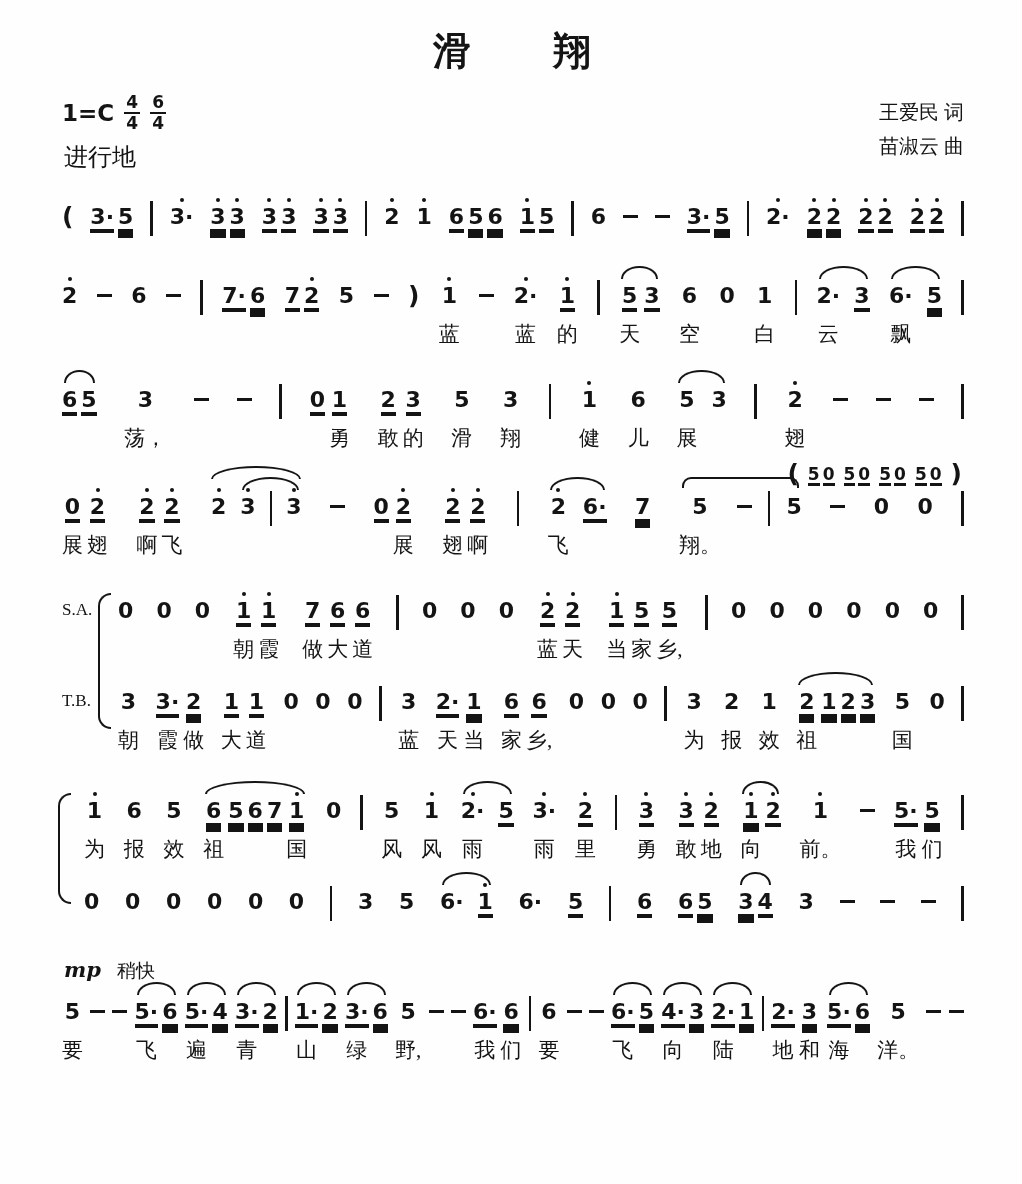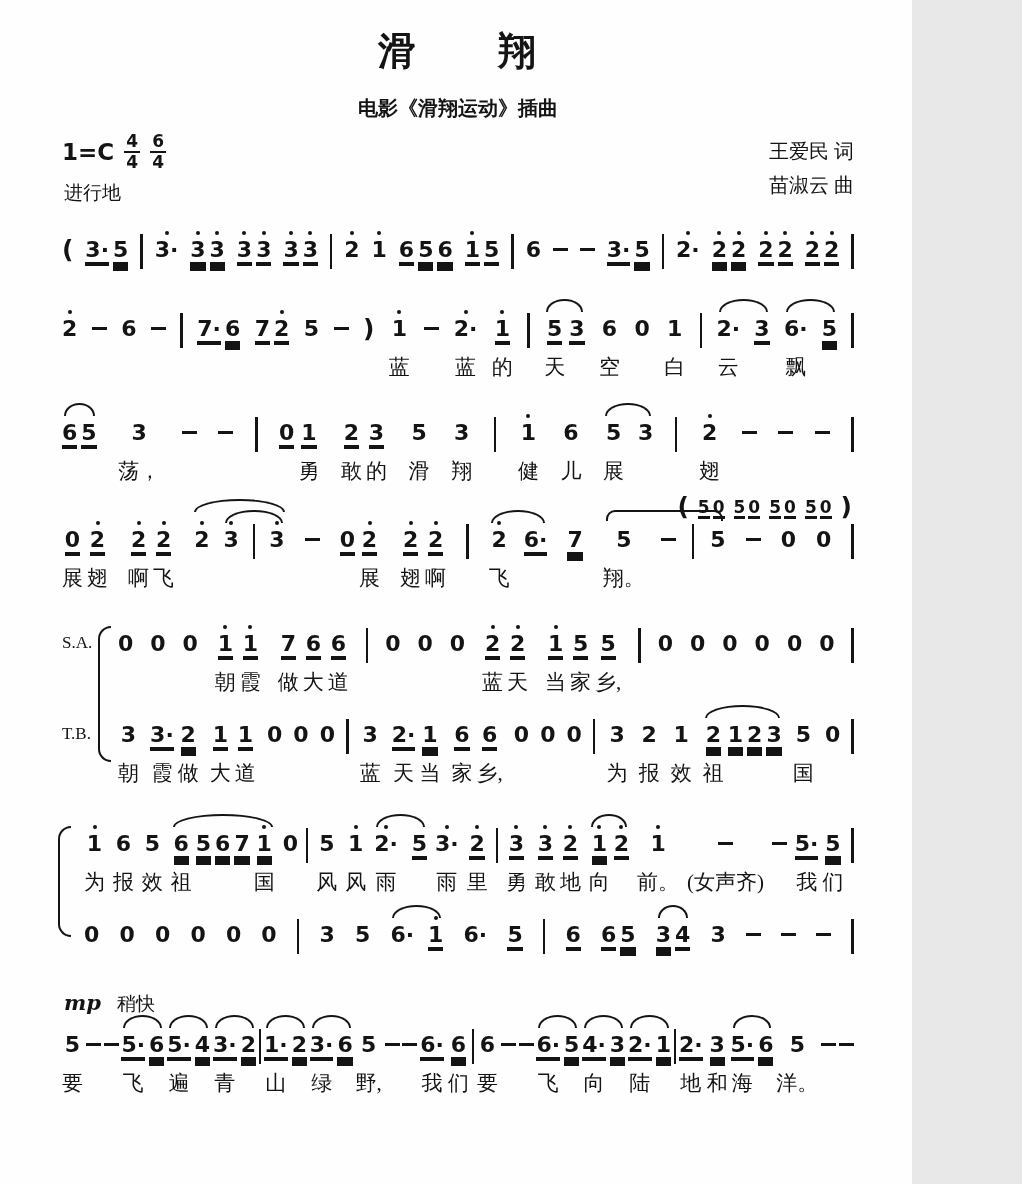--- a/index.html
+++ b/index.html
@@ -1,31 +1,31 @@
 <!DOCTYPE html>
 <html><head>
 <meta charset="utf-8">
 <style>
   html,body{margin:0;padding:0;background:#e8e8e8;}
   body{width:1022px;height:1184px;overflow:hidden;}
-  .sheet{width:912px;height:1184px;background:#fefefe;box-sizing:border-box;
+  .sheet{width:1022px;height:1184px;background:#fefefe;box-sizing:border-box;
          padding:26px 58px 0 62px;color:#141414;}
   
   .title{font-family:"Liberation Serif","DejaVu Serif",serif;font-size:38px;font-weight:bold;
          text-align:center;margin:0 0 18px;letter-spacing:2px;}
   .subtitle{text-align:center;font-family:"Liberation Serif","DejaVu Serif",serif;
             font-size:20px;font-weight:bold;margin-bottom:12px;}
   .meta{display:flex;justify-content:space-between;align-items:flex-start;}
   .metaleft{display:flex;flex-direction:column;}
   .keyblock{display:flex;align-items:center;gap:10px;}
   .tonic{font-family:"DejaVu Sans",sans-serif;font-weight:bold;font-size:23px;}
   .frac{display:inline-flex;flex-direction:column;align-items:center;
         font-family:"DejaVu Sans",sans-serif;font-weight:bold;font-size:17px;line-height:15px;}
   .fbar{width:16px;height:2px;background:#141414;margin:2px 0;}
-  .tempo{font-family:"Liberation Serif",serif;font-size:19px;margin:10px 0 0 2px;}
+  .tempo{font-family:"Liberation Serif",serif;font-size:24px;margin:10px 0 0 2px;}
   .credits{text-align:left;font-family:"Liberation Serif",serif;font-size:20px;line-height:34px;}
   #score{margin-top:20px;}
   
   .system{margin-bottom:27px;position:relative;}
   #score > .system:nth-child(4){margin-top:30px;}
   #score > .system:nth-child(5){margin-bottom:32px;}
   #score > .system:nth-child(7){margin-top:14px;}
   .stave{display:flex;margin-bottom:14px;}
   .stave:last-child{margin-bottom:0;}
   .stave-label{font-family:"Liberation Serif",serif;font-size:17px;padding-top:13px;white-space:nowrap;}
@@ -74,21 +74,20 @@
   
   .preline{display:flex;gap:16px;align-items:baseline;margin:0 0 4px 2px;}
   .dyn{font-family:"DejaVu Serif",serif;font-style:italic;font-weight:bold;font-size:21px;}
   .pretxt{font-family:"Liberation Serif",serif;font-size:19px;font-weight:normal;}
 </style>
 </head>
 <body>
 
 <div class="sheet">
   <h1 class="title">滑　　翔</h1>
-  <div class="subtitle">电影《滑翔运动》插曲</div>
   <div class="meta">
     <div class="metaleft">
       <div class="keyblock">
         <span class="tonic">1=C</span>
         <span class="frac">
           <span>4</span>
           <span class="fbar"></span>
           <span>4</span>
         </span>
         <span class="frac">
@@ -1712,27 +1711,20 @@
                 <span class="numwrap">
                   <span class="nb">1</span>
                 </span>
                 <span class="slot-ly">前。</span>
               </span>
               <span class="tok">
                 <span class="slot-hi"></span>
                 <span class="numwrap">
                   <span class="dashglyph"></span>
                 </span>
-                <span class="slot-ly">(女声齐)</span>
-              </span>
-              <span class="tok">
-                <span class="slot-hi"></span>
-                <span class="numwrap">
-                  <span class="dashglyph"></span>
-                </span>
                 <span class="slot-ly"></span>
               </span>
               <span class="grp beam">
                 <span class="tok">
                   <span class="slot-hi"></span>
                   <span class="numwrap u1">
                     <span class="nb">5·</span>
                   </span>
                   <span class="slot-ly">我</span>
                 </span>

